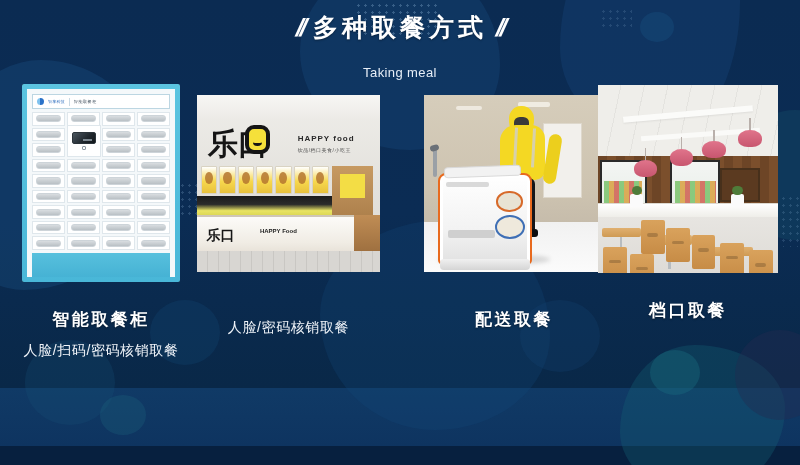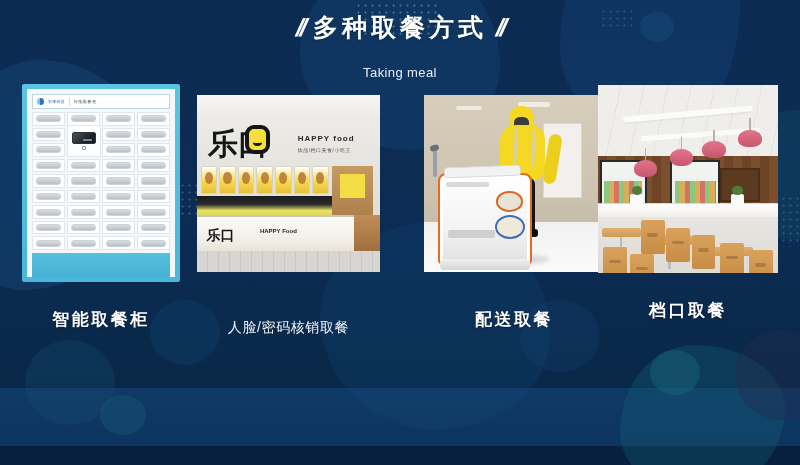--- a/index.html
+++ b/index.html
@@ -467,20 +467,21 @@
                 <div class="kiosk-screen"></div>
                 <div class="kiosk-pad"></div>
               </div>
             </div>
             <div class="locker-foot"></div>
           </div>
         </div>
       </div>
       <div class="caption">
         <div class="cap-title">智能取餐柜</div>
+        <div class="cap-sub">人脸/扫码/密码核销取餐</div>
       </div>
     </div>
 
     <div class="card" id="card-counter">
       <div class="media">
         <div class="counter">
           <div class="c-wall"></div>
           <div class="c-ceil"></div>
           <div class="c-logo">
             <span class="ch">乐口</span>

